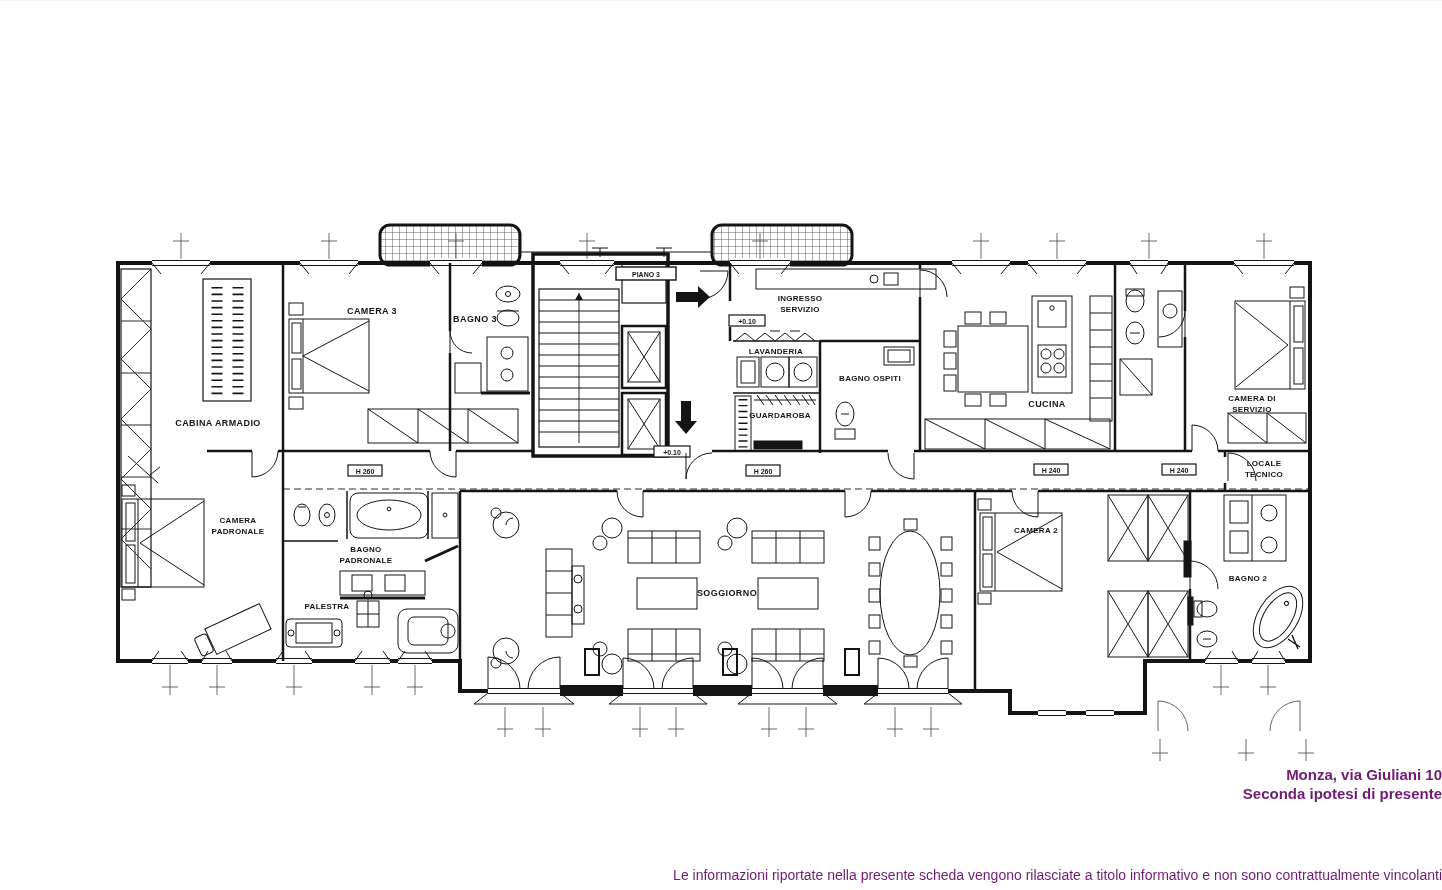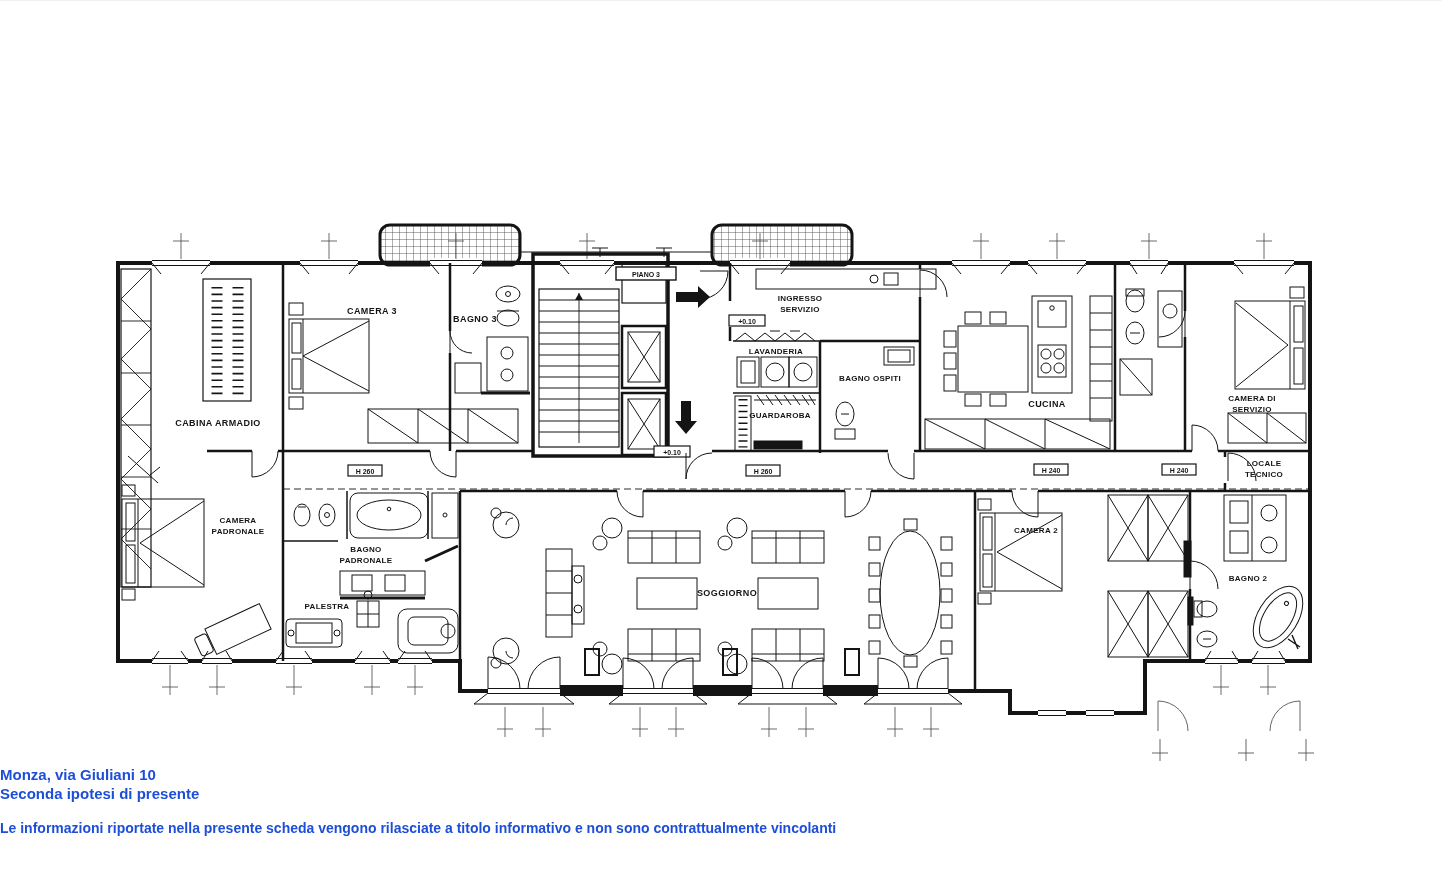--- a/index.html
+++ b/index.html
@@ -3,23 +3,23 @@
 <meta charset="utf-8">
 <style>
   html,body{margin:0;padding:0;background:#fff;}
   .stage{position:relative;width:1442px;height:890px;background:#ffffff;overflow:hidden;
          font-family:"Liberation Sans", sans-serif;}
   .stage{border-top:1px solid #f2f2f2;}
   svg text{fill:#141414;}
   .rl{font:bold 9px "Liberation Sans", sans-serif;letter-spacing:.4px;}
   .rs{font:bold 8px "Liberation Sans", sans-serif;letter-spacing:.3px;}
   .bx{font:bold 7px "Liberation Sans", sans-serif;}
-  .caption{position:absolute;left:0;width:100%;text-align:left;color:#1d4ed8;}
+  .caption{position:absolute;left:0;width:100%;text-align:right;color:#701a75;}
   .cap-title{top:764px;font-size:15px;font-weight:bold;line-height:19px;}
-  .cap-disc{top:819px;font-size:14px;font-weight:bold;}
+  .cap-disc{top:866px;font-size:14px;font-weight:normal;}
 </style>
 </head>
 <body>
 
 <div class="stage">
 <svg width="1442" height="890" viewBox="0 0 1442 890">
   <defs>
     <pattern id="grid" width="7" height="7" patternUnits="userSpaceOnUse">
       <path d="M0 0H7M0 0V7" stroke="#3a3a3a" stroke-width="0.8" fill="none"></path>
     </pattern>

